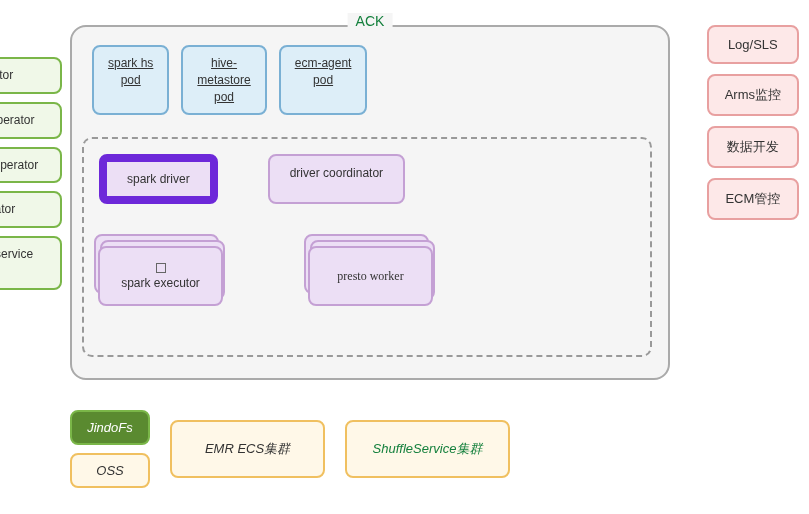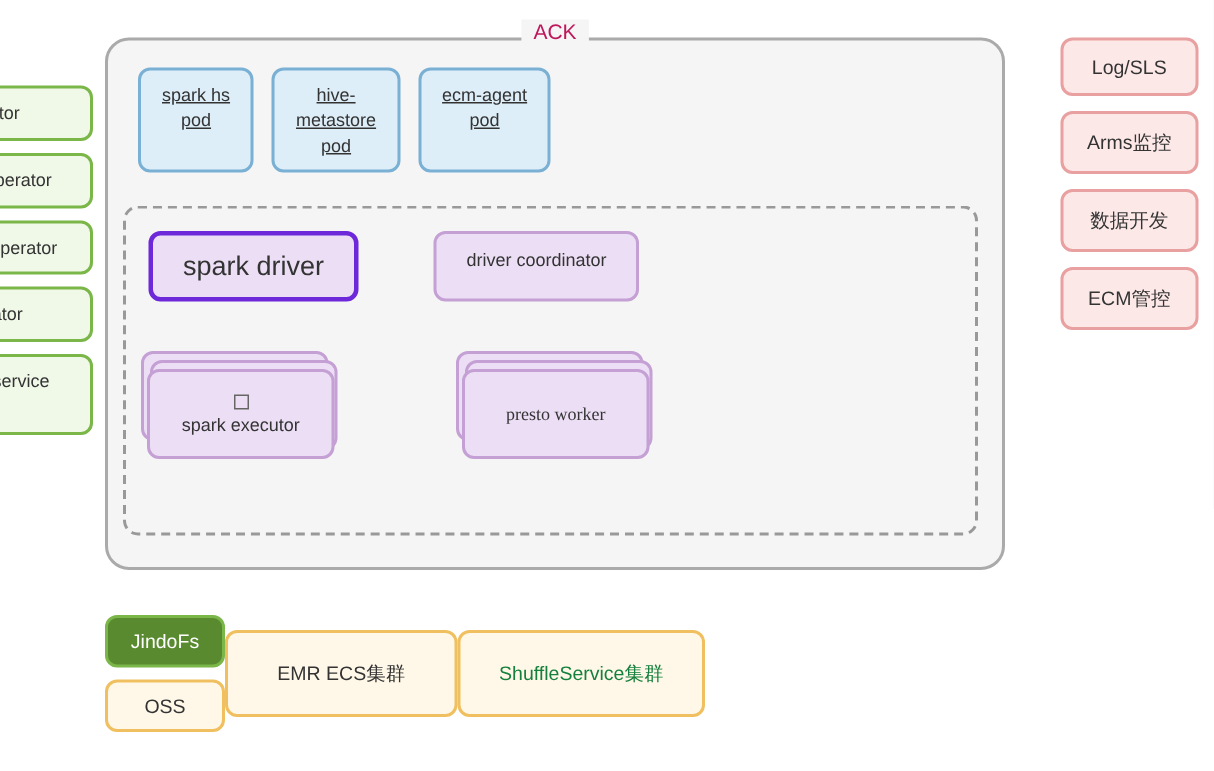--- a/index.html
+++ b/index.html
@@ -34,21 +34,21 @@
     }
 
     .ack-label {
       position: absolute;
       top: -14px;
       left: 50%;
       transform: translateX(-50%);
       background: #f5f5f5;
       padding: 0 8px;
       font-size: 14px;
-      color: #be185d;
+      color: #15803d;
       text-align: center;
     }
 
     
     .operators-panel {
       position: absolute;
       top: 30px;
       left: -185px;
       width: 175px;
       display: flex;
@@ -104,27 +104,27 @@
     
     .dc-row {
       position: absolute;
       top: 15px;
       left: 15px;
       display: flex;
       gap: 20px;
     }
 
     .driver-box {
-      border: 3px solid #6d28d9;
+      border: 8px solid #6d28d9;
       border-radius: 8px;
       background: #ecdff5;
       padding: 10px 20px;
       text-align: center;
       color: #333;
-      font-size: 18px;
+      font-size: 12px;
       min-width: 110px;
     }
 
     .coordinator-box {
       border: 2px solid #c4a0d4;
       border-radius: 8px;
       background: #ecdff5;
       padding: 10px 20px;
       text-align: center;
       color: #333;
@@ -255,21 +255,23 @@
       font-size: 13px;
       min-width: 85px;
     }
 
     
     .bottom-row {
       position: absolute;
       top: 400px;
       left: 60px;
       display: flex;
+      gap: 20px;
       align-items: center;
+      font-style: italic;
     }
 
     .jindo-group {
       display: flex;
       flex-direction: column;
       gap: 8px;
     }
 
     .jindo-box {
       border: 2px solid #7ab648;

